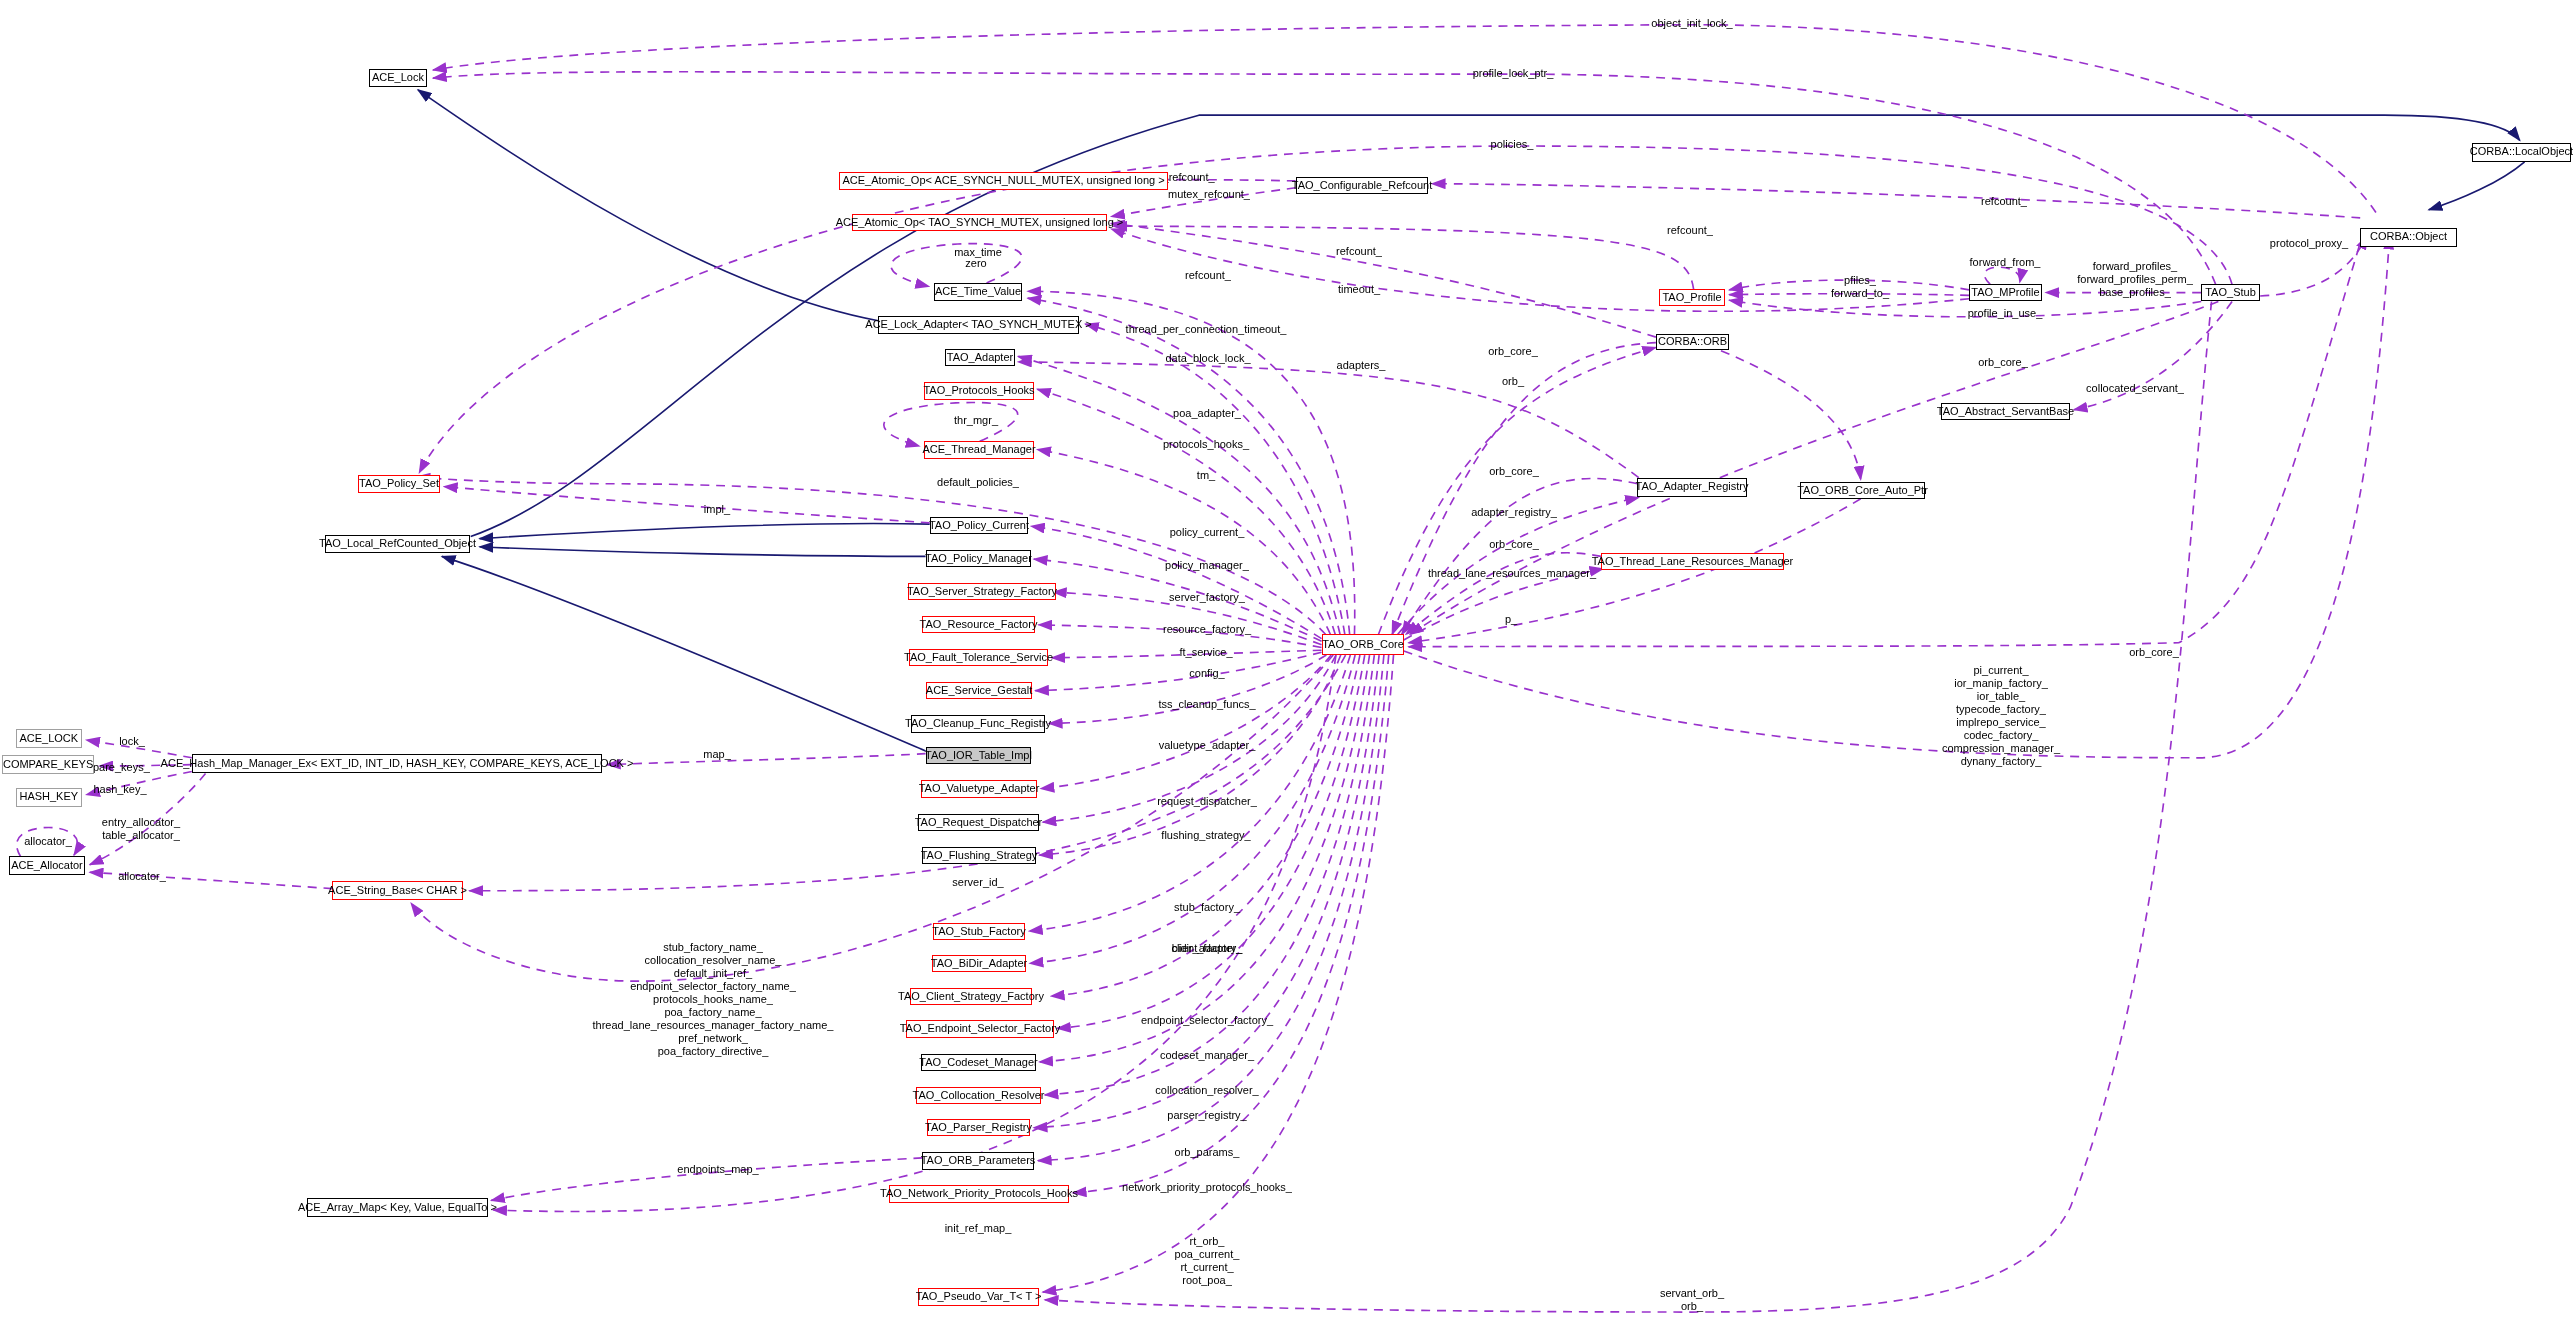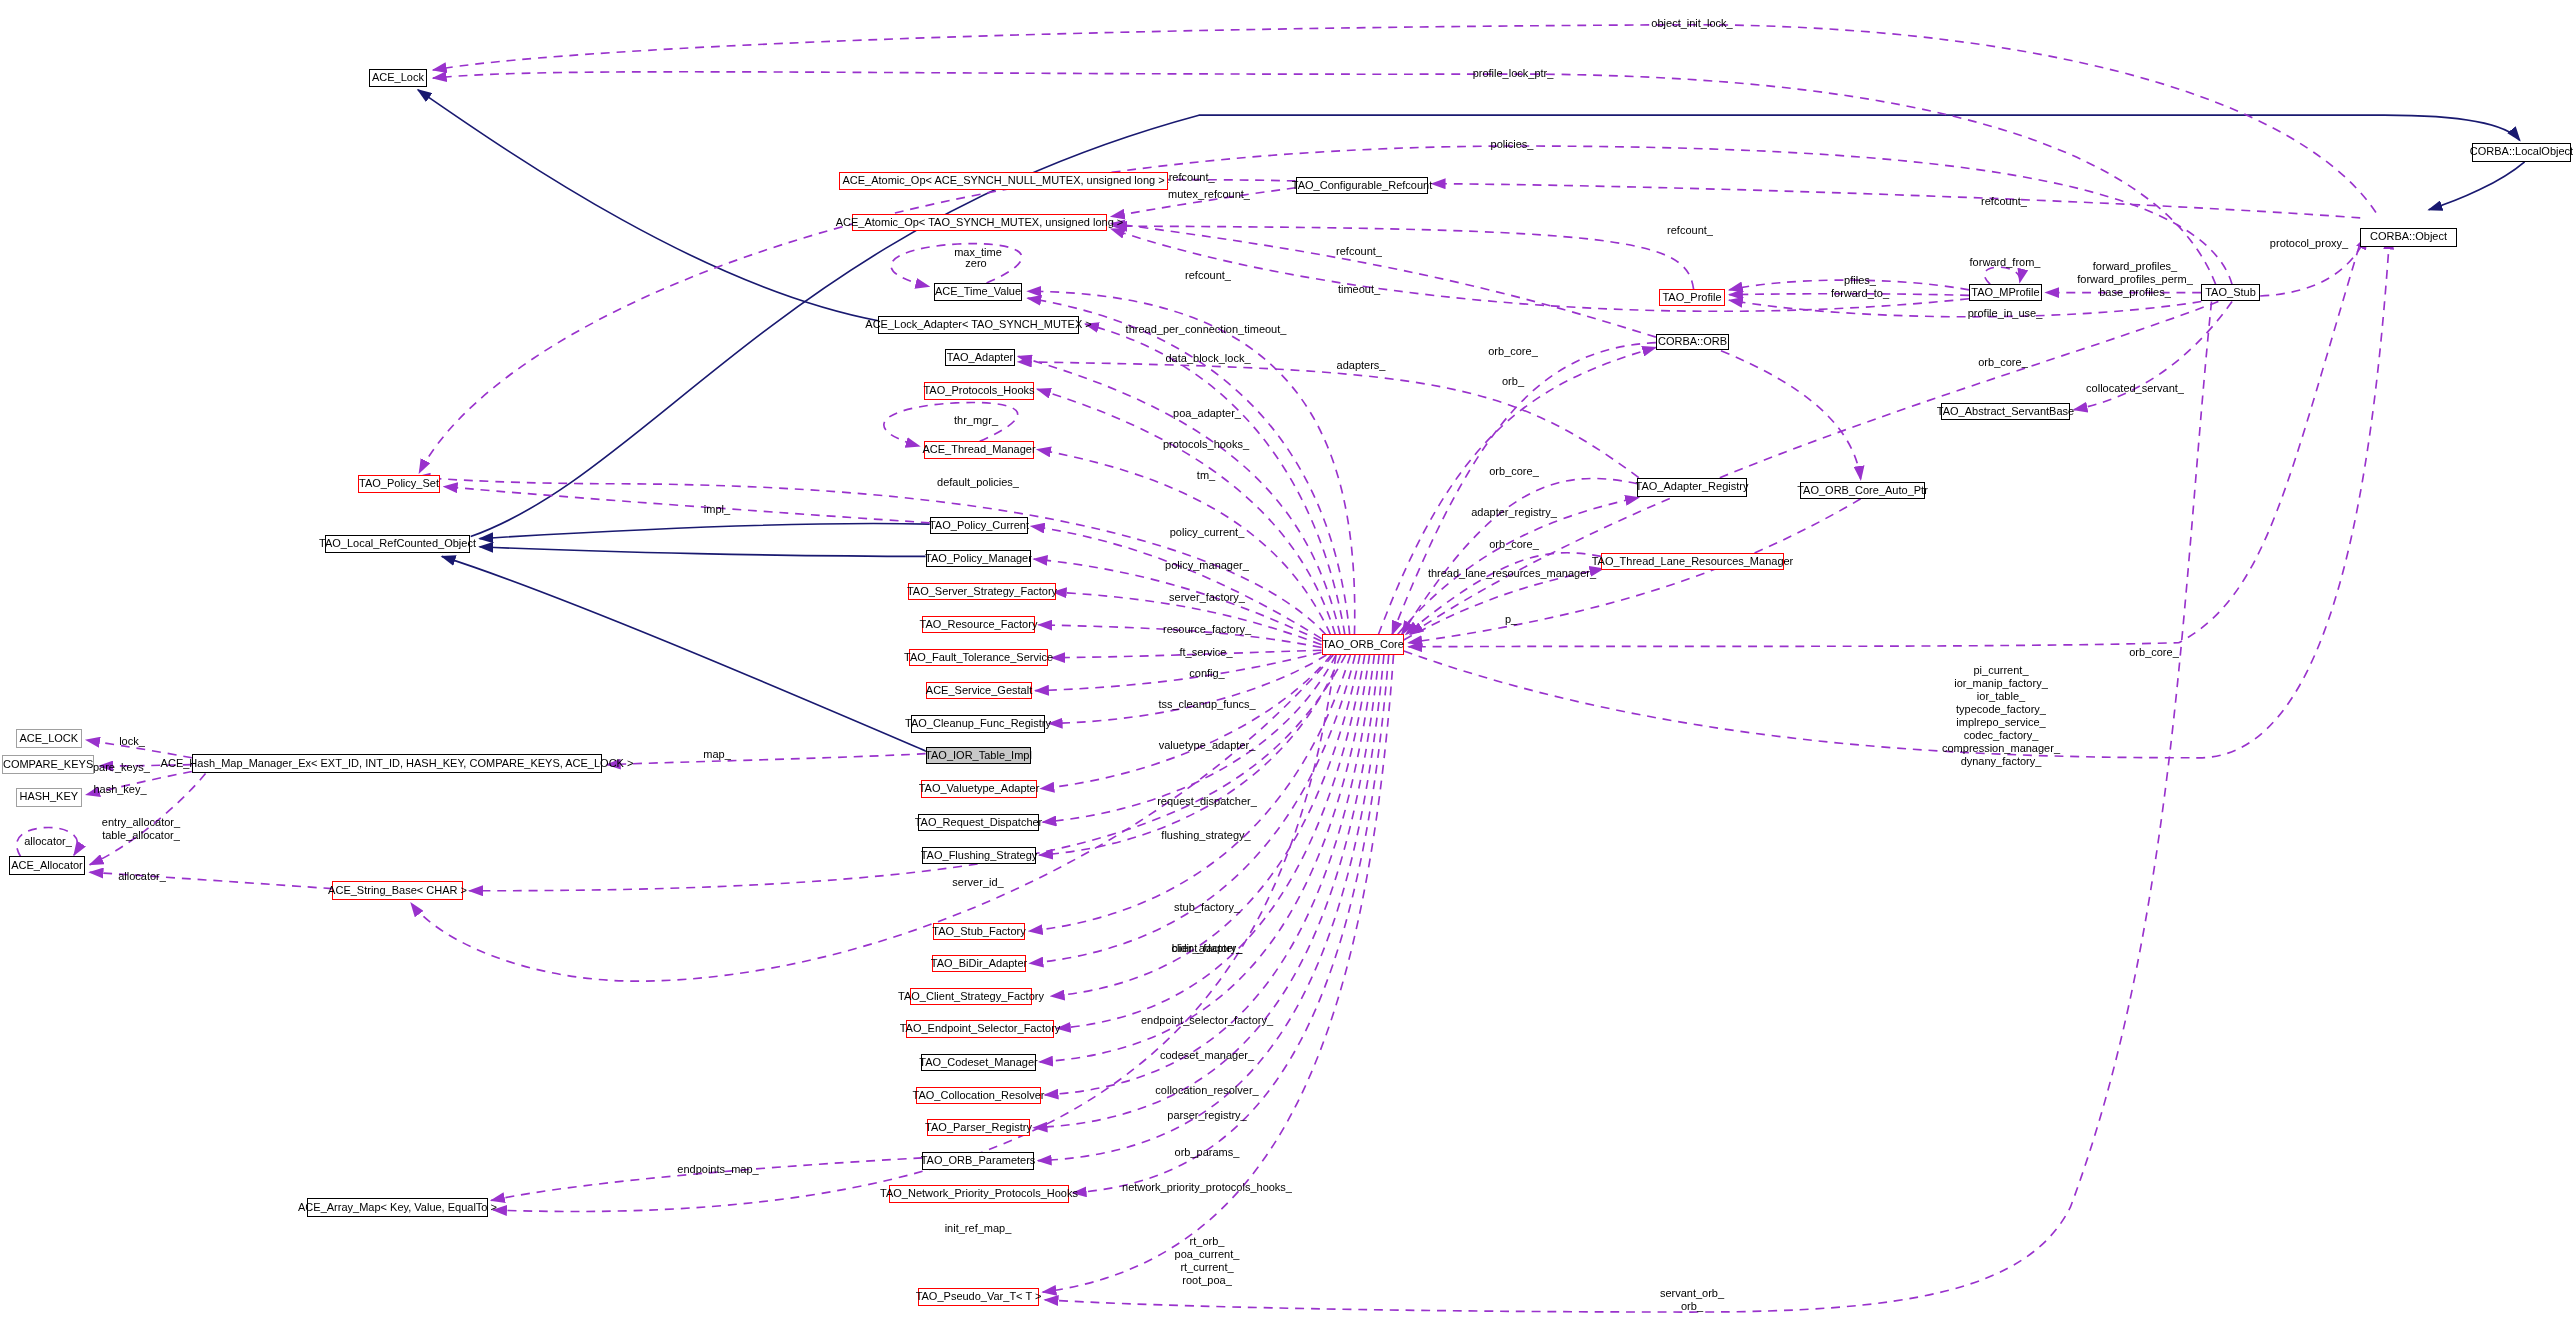--- a/index.html
+++ b/index.html
@@ -203,20 +203,29 @@
 <div class="elabel" style="left:1207px;top:1090px">collocation_resolver_</div>
 <div class="elabel" style="left:1207px;top:1115px">parser_registry_</div>
 <div class="elabel" style="left:1207px;top:1152px">orb_params_</div>
 <div class="elabel" style="left:1207px;top:1187px">network_priority_protocols_hooks_</div>
 <div class="elabel" style="left:978px;top:1228px">init_ref_map_</div>
 <div class="elabel" style="left:1207px;top:1261px">rt_orb_
 poa_current_
 rt_current_
 root_poa_</div>
 <div class="elabel" style="left:718px;top:1169px">endpoints_map_</div>
+<div class="elabel" style="left:713px;top:999px">stub_factory_name_
+collocation_resolver_name_
+default_init_ref_
+endpoint_selector_factory_name_
+protocols_hooks_name_
+poa_factory_name_
+thread_lane_resources_manager_factory_name_
+pref_network_
+poa_factory_directive_</div>
 <div class="elabel" style="left:132px;top:741px">lock_</div>
 <div class="elabel" style="left:111px;top:767px">compare_keys_</div>
 <div class="elabel" style="left:120px;top:789px">hash_key_</div>
 <div class="elabel" style="left:141px;top:829px">entry_allocator_
 table_allocator_</div>
 <div class="elabel" style="left:48px;top:841px">allocator_</div>
 <div class="elabel" style="left:142px;top:876px">allocator_</div>
 <div class="elabel" style="left:1860px;top:280px">pfiles_</div>
 <div class="elabel" style="left:1860px;top:293px">forward_to_</div>
 <div class="elabel" style="left:2005px;top:262px">forward_from_</div>

